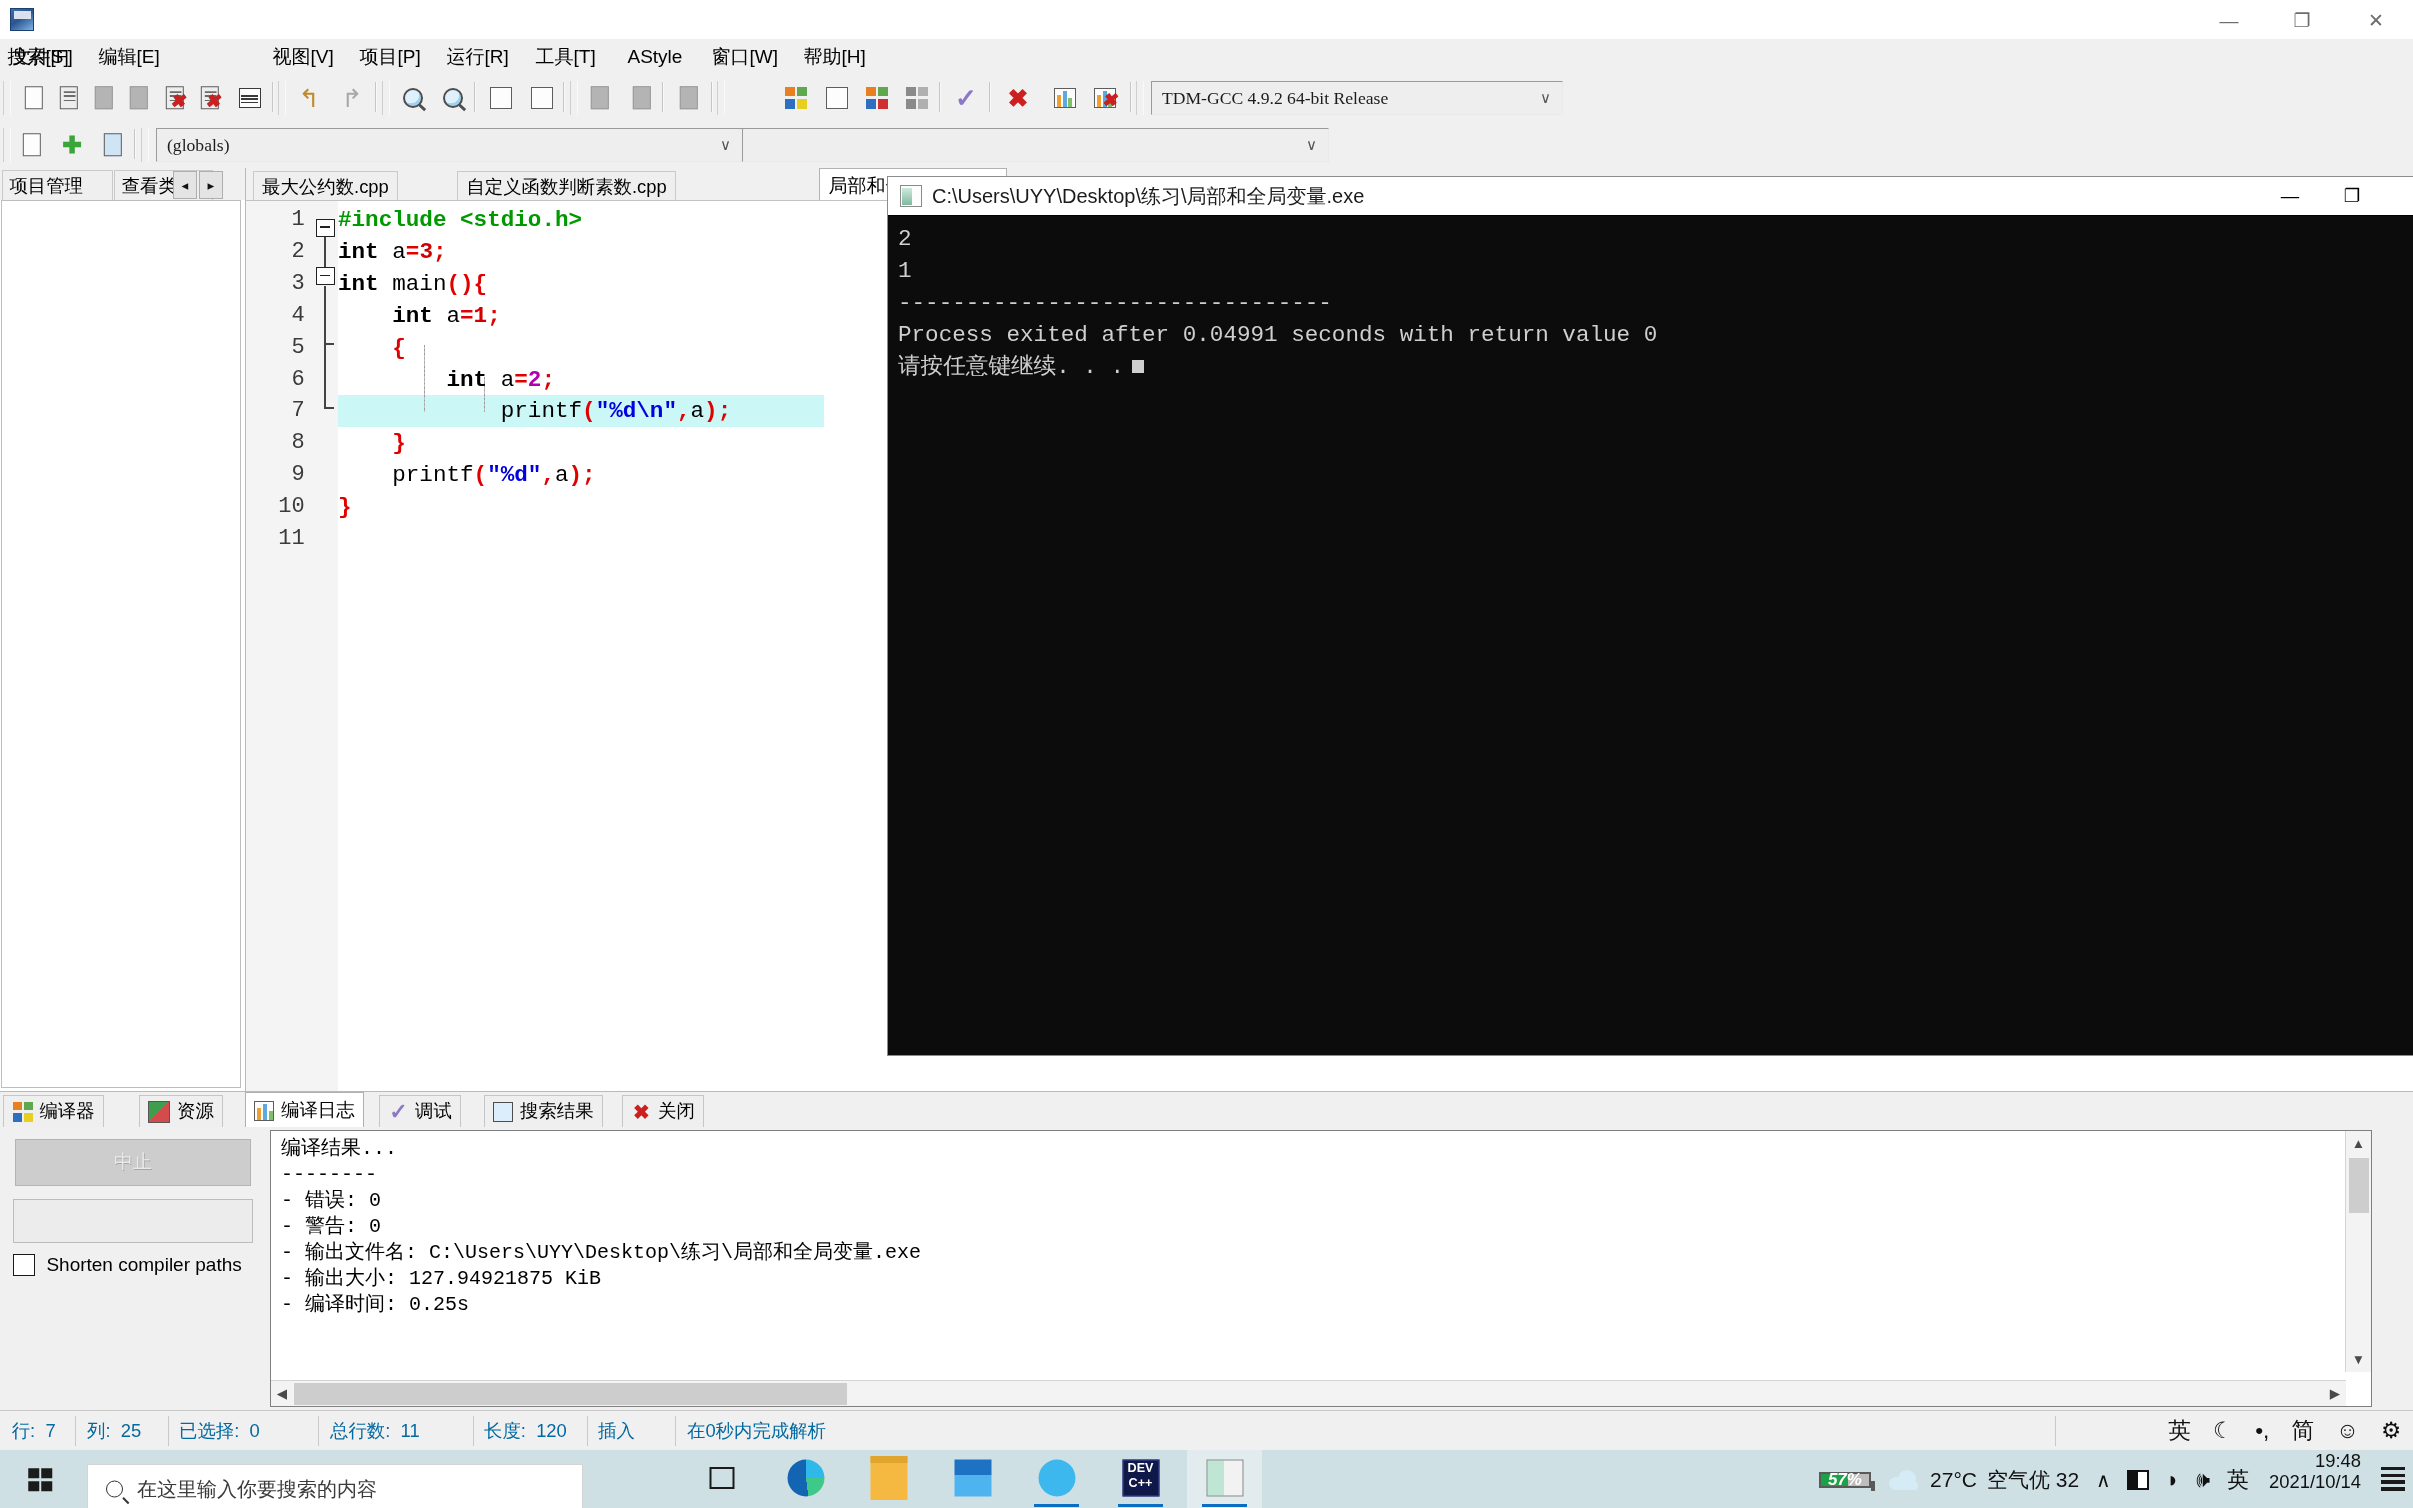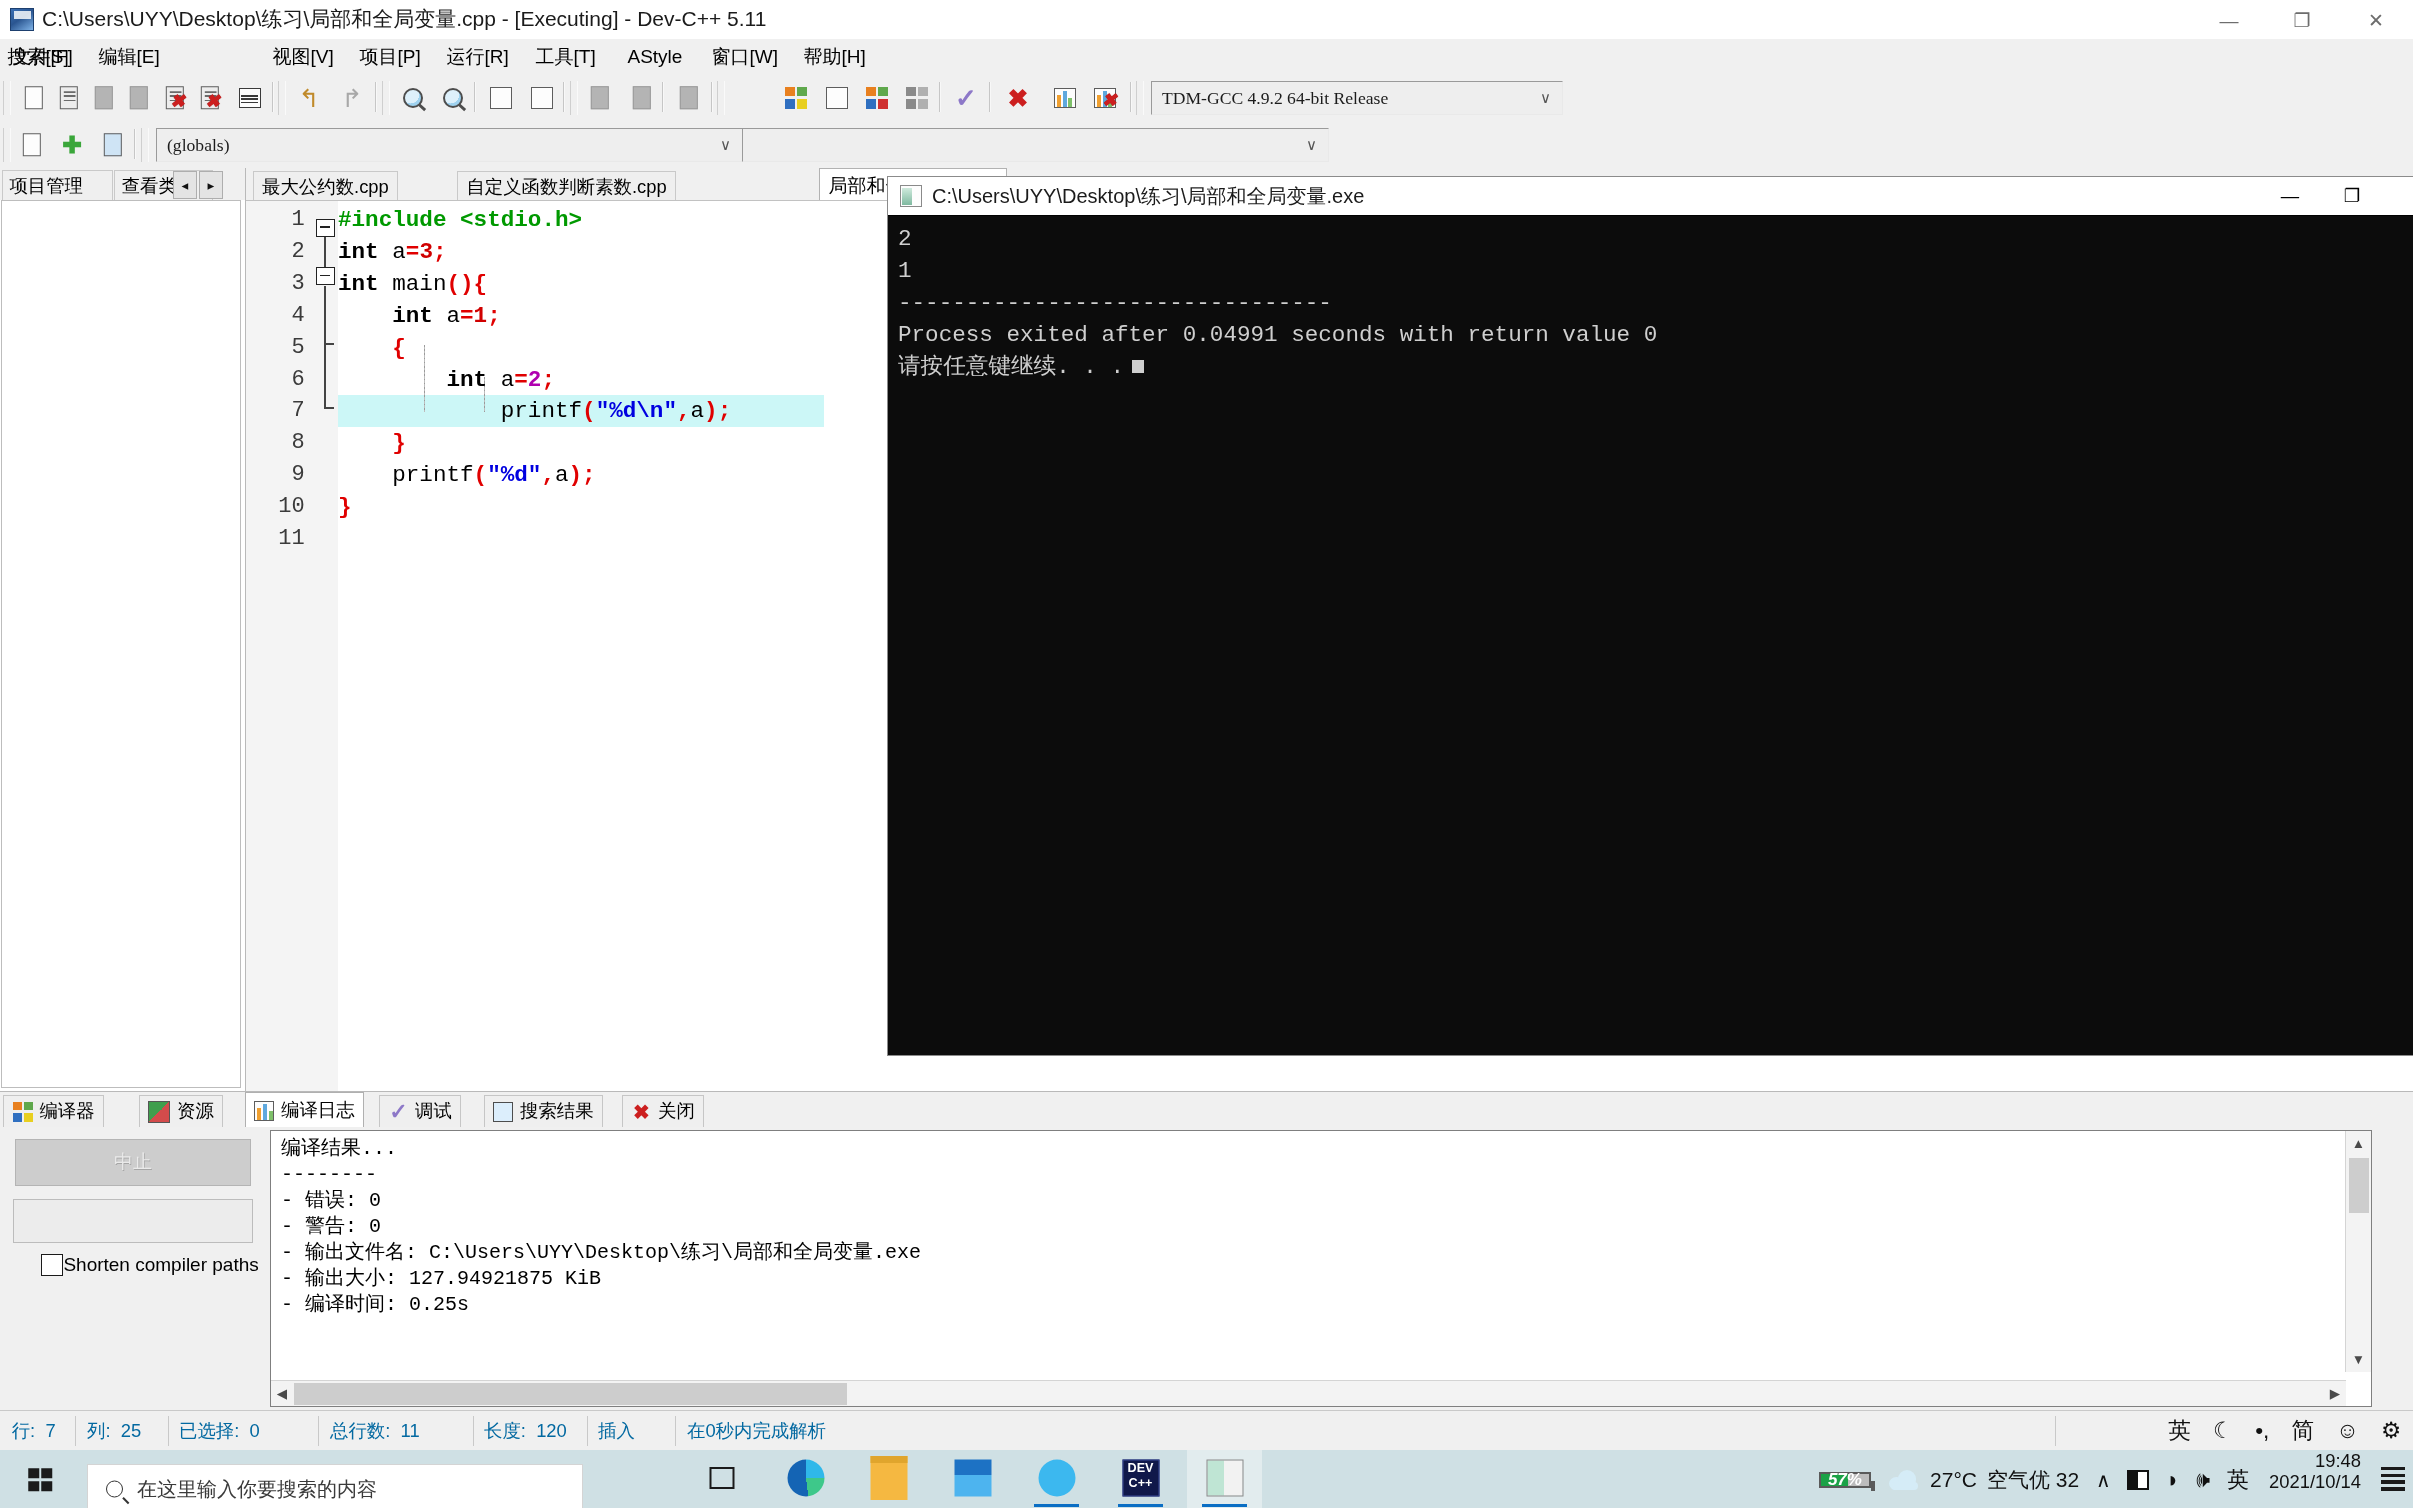--- a/index.html
+++ b/index.html
@@ -160,21 +160,21 @@
   .bgrid{display:grid;grid-template:1fr 1fr/1fr 1fr;gap:2.5px;width:20px;height:20px;}
   .bgrid i{display:block;}
 
   .blog{position:absolute;left:0;top:35px;width:2413px;height:283px;background:#f0f0f0;}
   .blog-left{position:absolute;left:0;top:0;width:266px;height:283px;}
   .abort{position:absolute;left:15px;top:11.7px;width:236px;height:47px;background:#cdcdcd;
          border:0.8px solid #b4b4b4;box-sizing:border-box;display:flex;align-items:center;
          justify-content:center;font-size:19px;color:#eaeaea;text-shadow:0.8px 0.8px 0 #a6a6a6;cursor:default;}
   .progbox{position:absolute;left:13.4px;top:72px;width:240px;height:44px;background:#ececec;
            border:0.8px solid #bcbcbc;box-sizing:border-box;}
-  .chkrow{position:absolute;left:13.4px;top:127px;display:flex;align-items:flex-end;gap:0;cursor:default;margin-left:28px;}
+  .chkrow{position:absolute;left:13.4px;top:127px;display:flex;align-items:flex-end;gap:11px;cursor:default;}
   .chkbox{width:22px;height:22px;background:#fff;border:1.7px solid #1a1a1a;box-sizing:border-box;}
   .chklbl{font-size:19px;color:#000;}
   .logbox{position:absolute;left:270px;top:3.4px;width:2102px;height:277px;background:#fff;
           border:0.8px solid #7f7f7f;box-sizing:border-box;overflow:hidden;}
   .logtxt{position:absolute;left:10px;top:5px;right:34px;}
   .logline{font-family:"Liberation Mono", monospace;font-size:20px;line-height:26px;
            color:#000;white-space:pre;}
   .vsb{position:absolute;right:0;top:0;width:25px;height:241px;background:#f3f3f3;
        border-left:0.8px solid #d4d4d4;}
   .vsb .ar{position:absolute;left:0;width:25px;height:25px;color:#4a4a4a;font-size:13.4px;
@@ -232,21 +232,20 @@
   .notif{width:23.5px;height:25px;background:
      repeating-linear-gradient(#1a1a1a 0 3.4px, transparent 3.4px 6.7px);position:relative;}
 </style>
 </head>
 <body>
 
 <div class="app">
 
   <div class="titlebar">
     <div class="tb-icon"></div>
-    <div class="tb-title">C:\Users\UYY\Desktop\练习\局部和全局变量.cpp - [Executing] - Dev-C++ 5.11</div>
     <div class="wbtn" id="w-min">
         <span>—</span>
       </div>
     <div class="wbtn" id="w-max">
         <span>❐</span>
       </div>
     <div class="wbtn" id="w-close">
         <span>✕</span>
       </div>
   </div>

